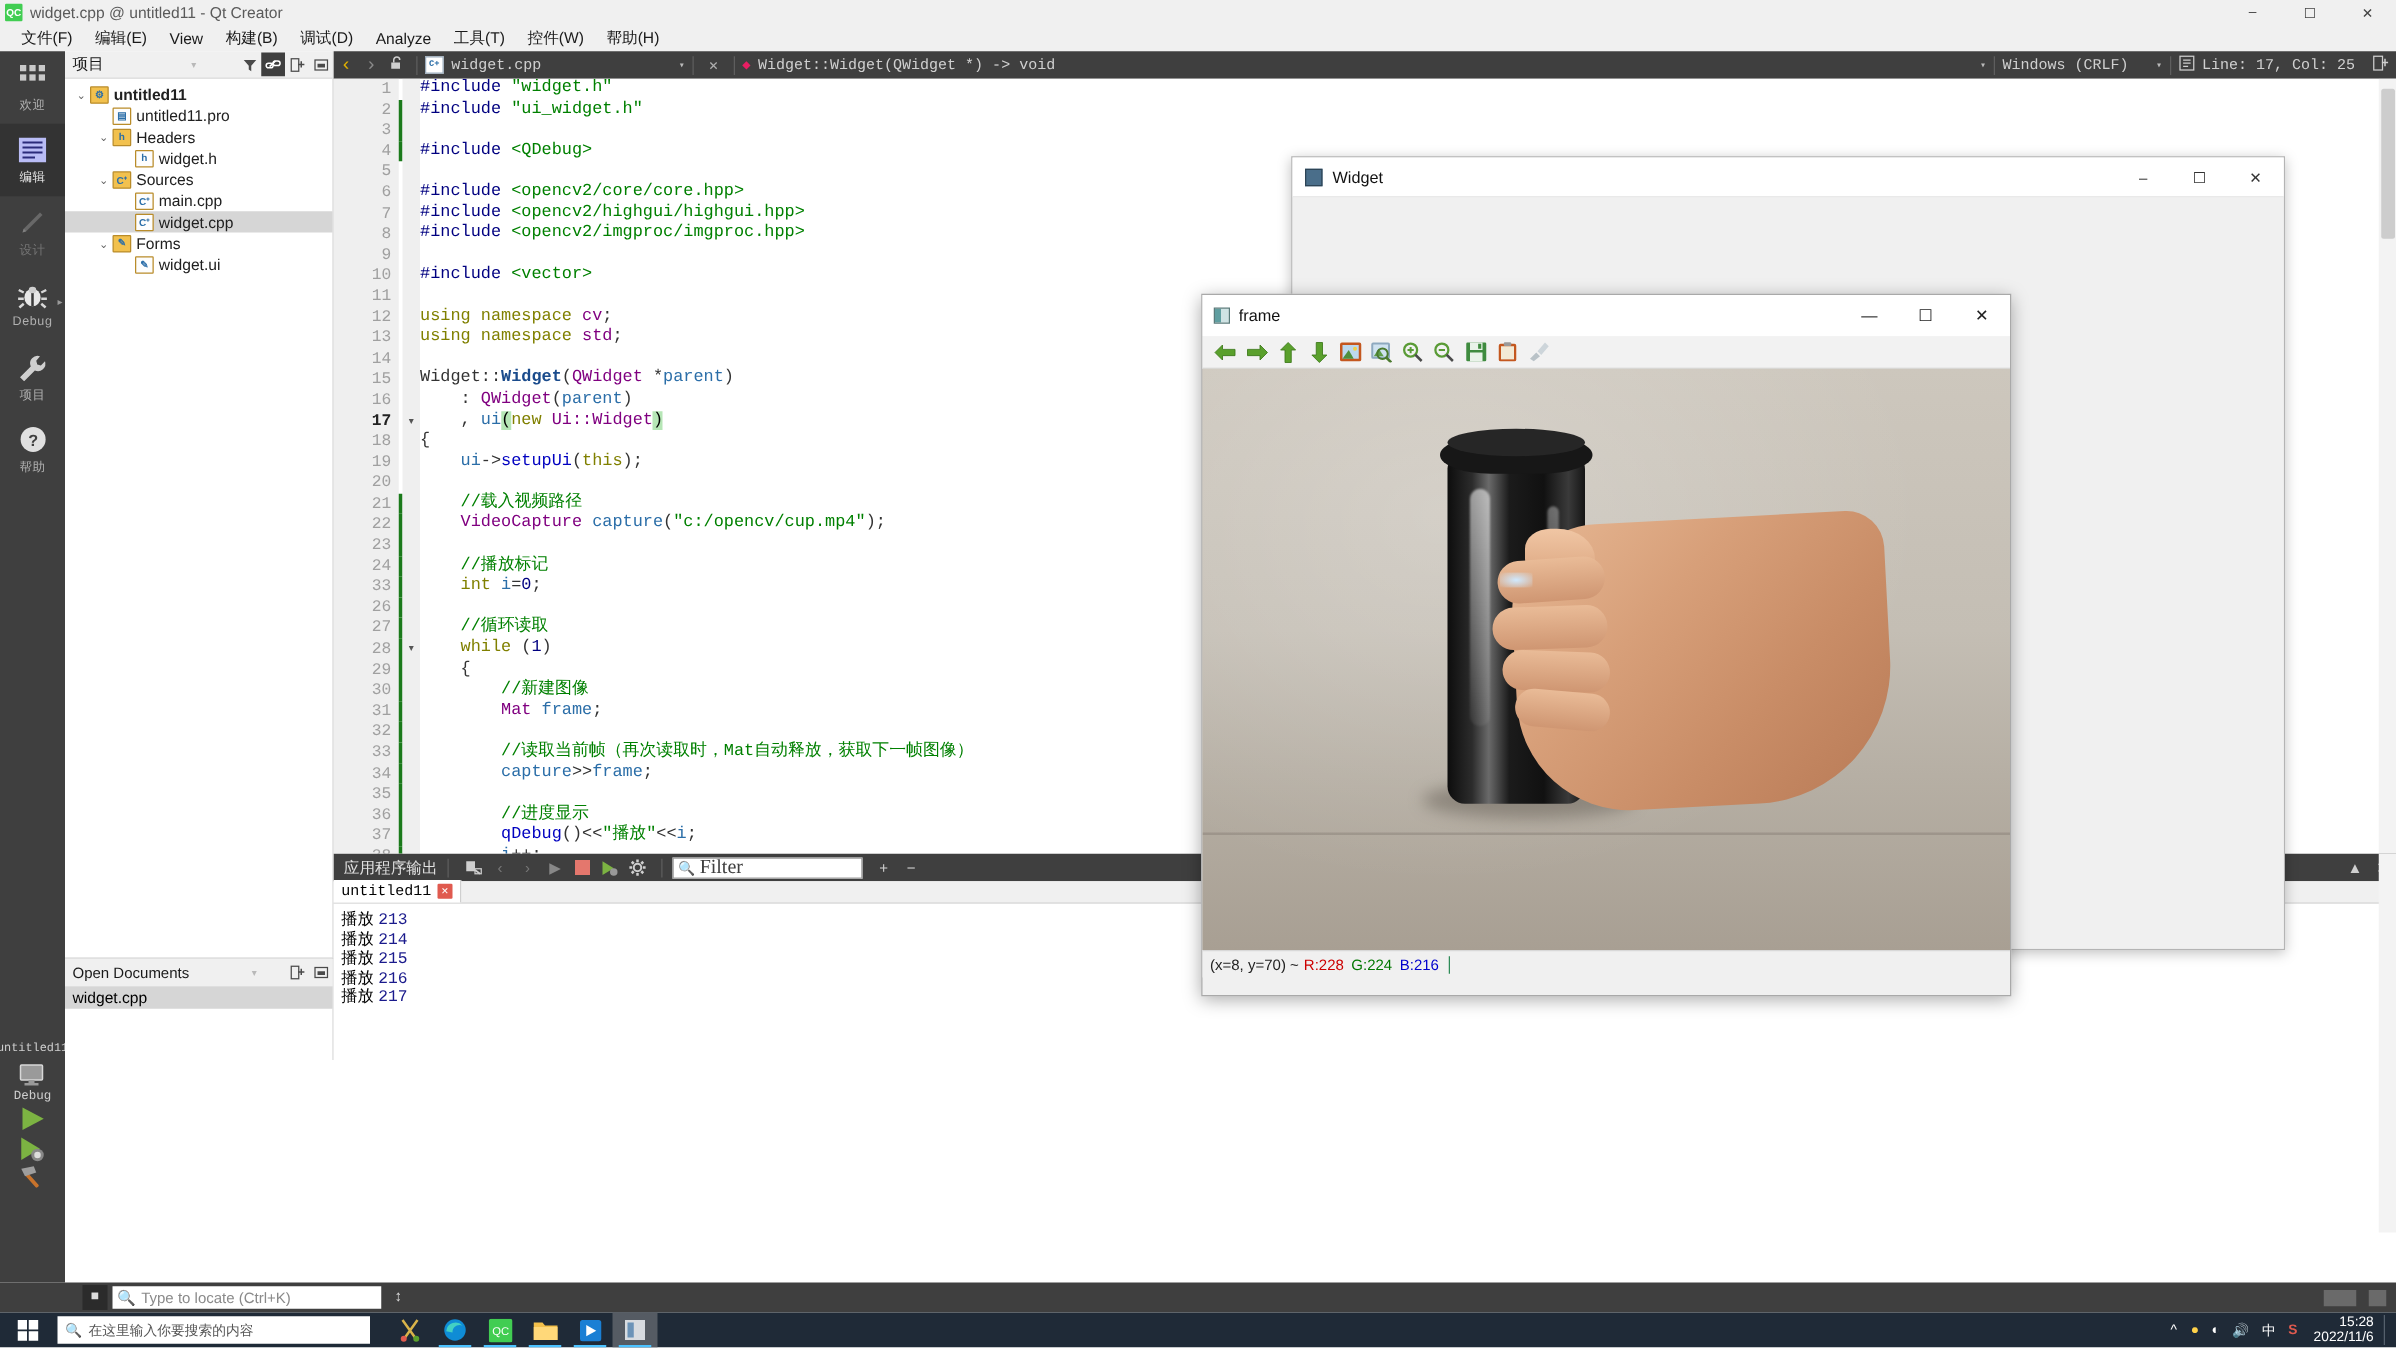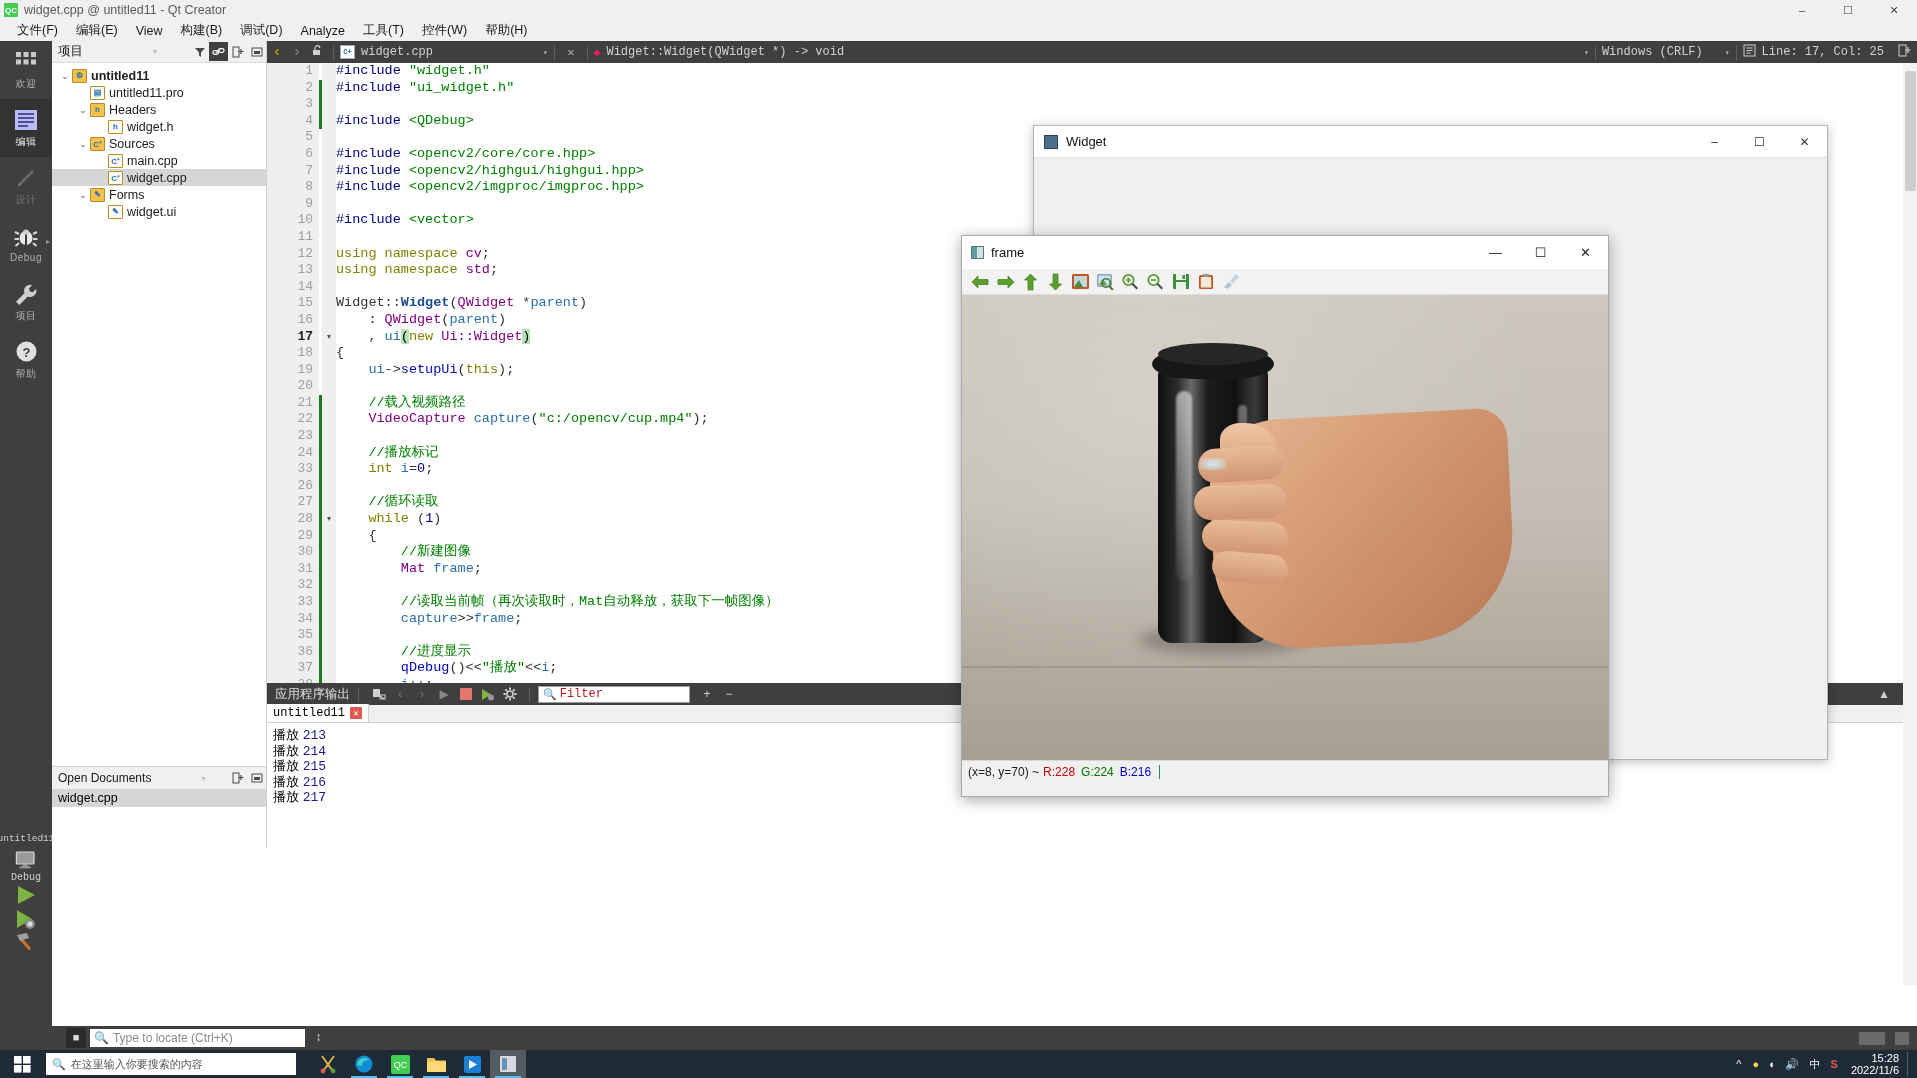--- a/index.html
+++ b/index.html
@@ -134,21 +134,21 @@
   #vthumb{position:absolute;right:1px;top:8px;width:11px;height:120px;background:#cdcdcd;border-radius:2px;}
 
   
   #outpanel{position:absolute;left:267px;top:683px;width:1650px;height:343px;background:#fff;}
   #outhdr{height:22px;background:#3f3f3f;display:flex;align-items:center;color:#e0e0e0;font-size:12.5px;}
   #outhdr .t{padding-left:8px;}
   #outhdr .sepv{width:1px;height:15px;background:#5e5e5e;margin:0 8px;}
   #outhdr .ob{width:22px;height:20px;display:flex;align-items:center;justify-content:center;font-size:12px;color:#cfcfcf;}
   #filterbox{display:flex;align-items:center;background:#fff;height:17px;width:152px;border:1px solid #9a9a9a;}
   #filterbox .fi{font-size:11px;color:#666;padding:0 3px 0 4px;}
-  #filterbox .fp{color:#b91c1c;font-size:12px;font-family:Liberation Mono, monospace;}
+  #filterbox .fp{color:#404040;font-size:16px;font-family:Liberation Serif, serif;}
   #outtabs{height:18px;background:#f0f0f0;display:flex;align-items:flex-end;border-bottom:1px solid #cfcfcf;}
   .otab{height:18px;background:#fff;display:flex;align-items:center;padding:0 6px;font-size:12px;font-family:"Liberation Mono",monospace;border-right:1px solid #cfcfcf;}
   .xbadge{width:12px;height:12px;background:#e05a4f;color:#fff;font-size:9px;display:flex;align-items:center;justify-content:center;margin-left:5px;border-radius:1px;}
   #outbody{position:relative;height:303px;background:#fff;padding:4px 0 0 6px;font-size:13px;}
   .oline{height:15.6px;line-height:15.6px;color:#000;}
   .oline .n{color:#1a1a8c;font-family:"Liberation Mono",monospace;}
   #outscroll{position:absolute;left:1636px;top:0;width:14px;height:303px;background:#f3f3f3;}
 
   
   #statusbar{

